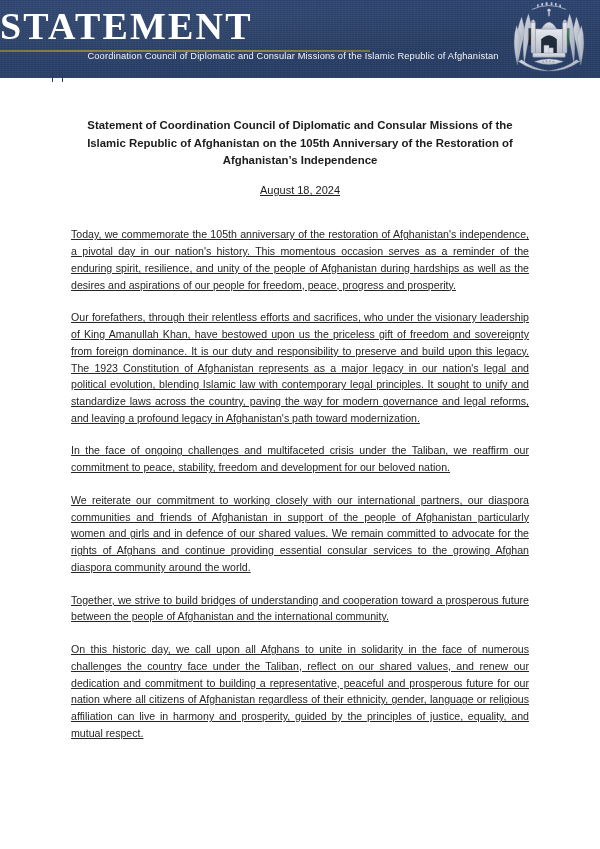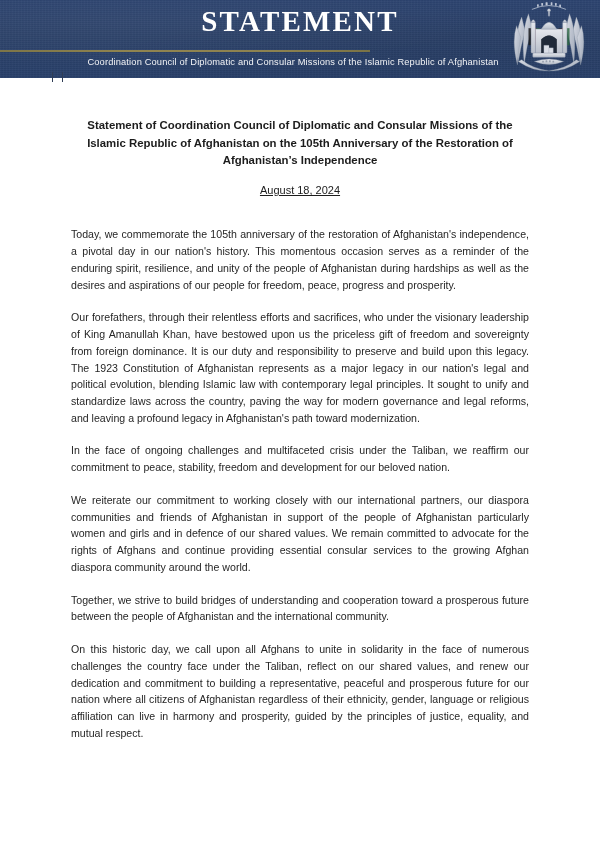--- a/index.html
+++ b/index.html
@@ -37,45 +37,45 @@
       repeating-linear-gradient(0deg, rgba(255,255,255,0.022) 0px, rgba(255,255,255,0.022) 1px, rgba(0,0,0,0.018) 1px, rgba(0,0,0,0.018) 2px),
       repeating-linear-gradient(90deg, rgba(255,255,255,0.016) 0px, rgba(255,255,255,0.016) 1px, rgba(0,0,0,0.014) 1px, rgba(0,0,0,0.014) 3px);
     pointer-events: none;
   }
 
   .banner-title {
     position: absolute;
     left: 0;
     right: 0;
     top: 7px;
-    text-align: center;
+    text-align: left;
     font-family: "Liberation Serif", "DejaVu Serif", serif;
     font-weight: bold;
-    font-size: 29px;
+    font-size: 38px;
     letter-spacing: 2.2px;
     color: #ffffff;
     line-height: 1;
     z-index: 3;
   }
 
   .banner-rule {
     position: absolute;
     left: 0;
     top: 50px;
     width: 370px;
     height: 2px;
     background: linear-gradient(90deg, #7d7548 0%, #908450 35%, #8d8250 75%, #7a7346 100%);
     z-index: 2;
   }
 
   .banner-subtitle {
     position: absolute;
     left: 0;
     right: 0;
-    top: 57px;
+    top: 51px;
     text-align: center;
     font-size: 9.3px;
     color: #f2f3f6;
     letter-spacing: 0.15px;
     line-height: 1.2;
     z-index: 3;
     padding-right: 14px;
     box-sizing: border-box;
   }
 
@@ -138,20 +138,21 @@
   }
 
   .body-copy p {
     margin: 16px 0 16px 0;
     font-size: 10.6px;
     line-height: 1.58;
     text-align: justify;
     text-justify: inter-word;
     color: #262626;
     hyphens: none;
+    text-decoration: underline;
   }
   .body-copy p:last-child {
     margin-bottom: 0;
   }
 </style>
 </head>
 <body>
 
 <div class="header-banner">
 

